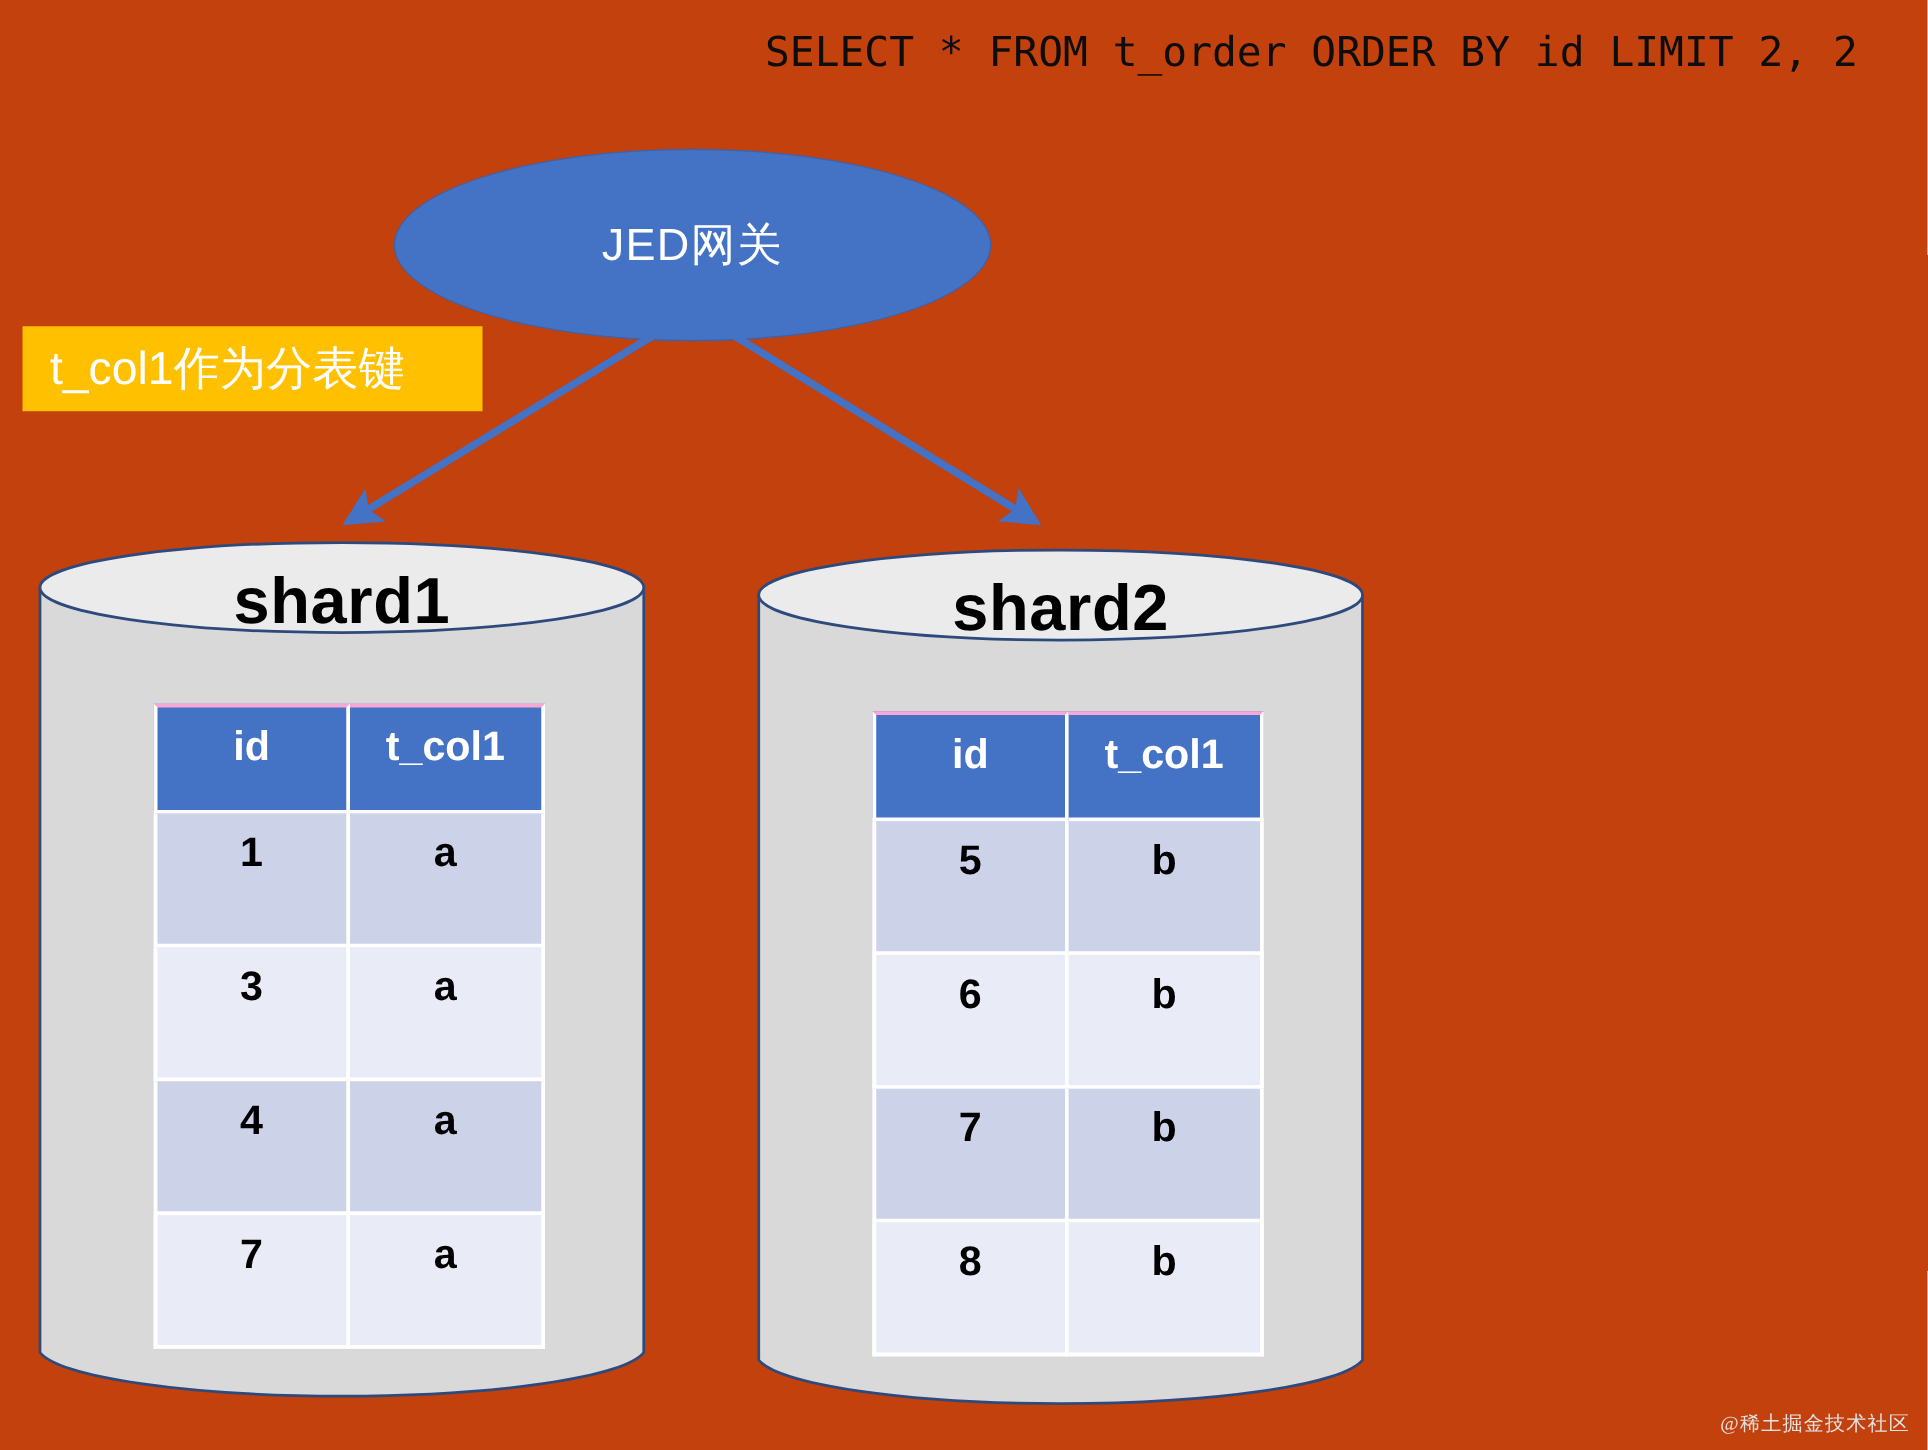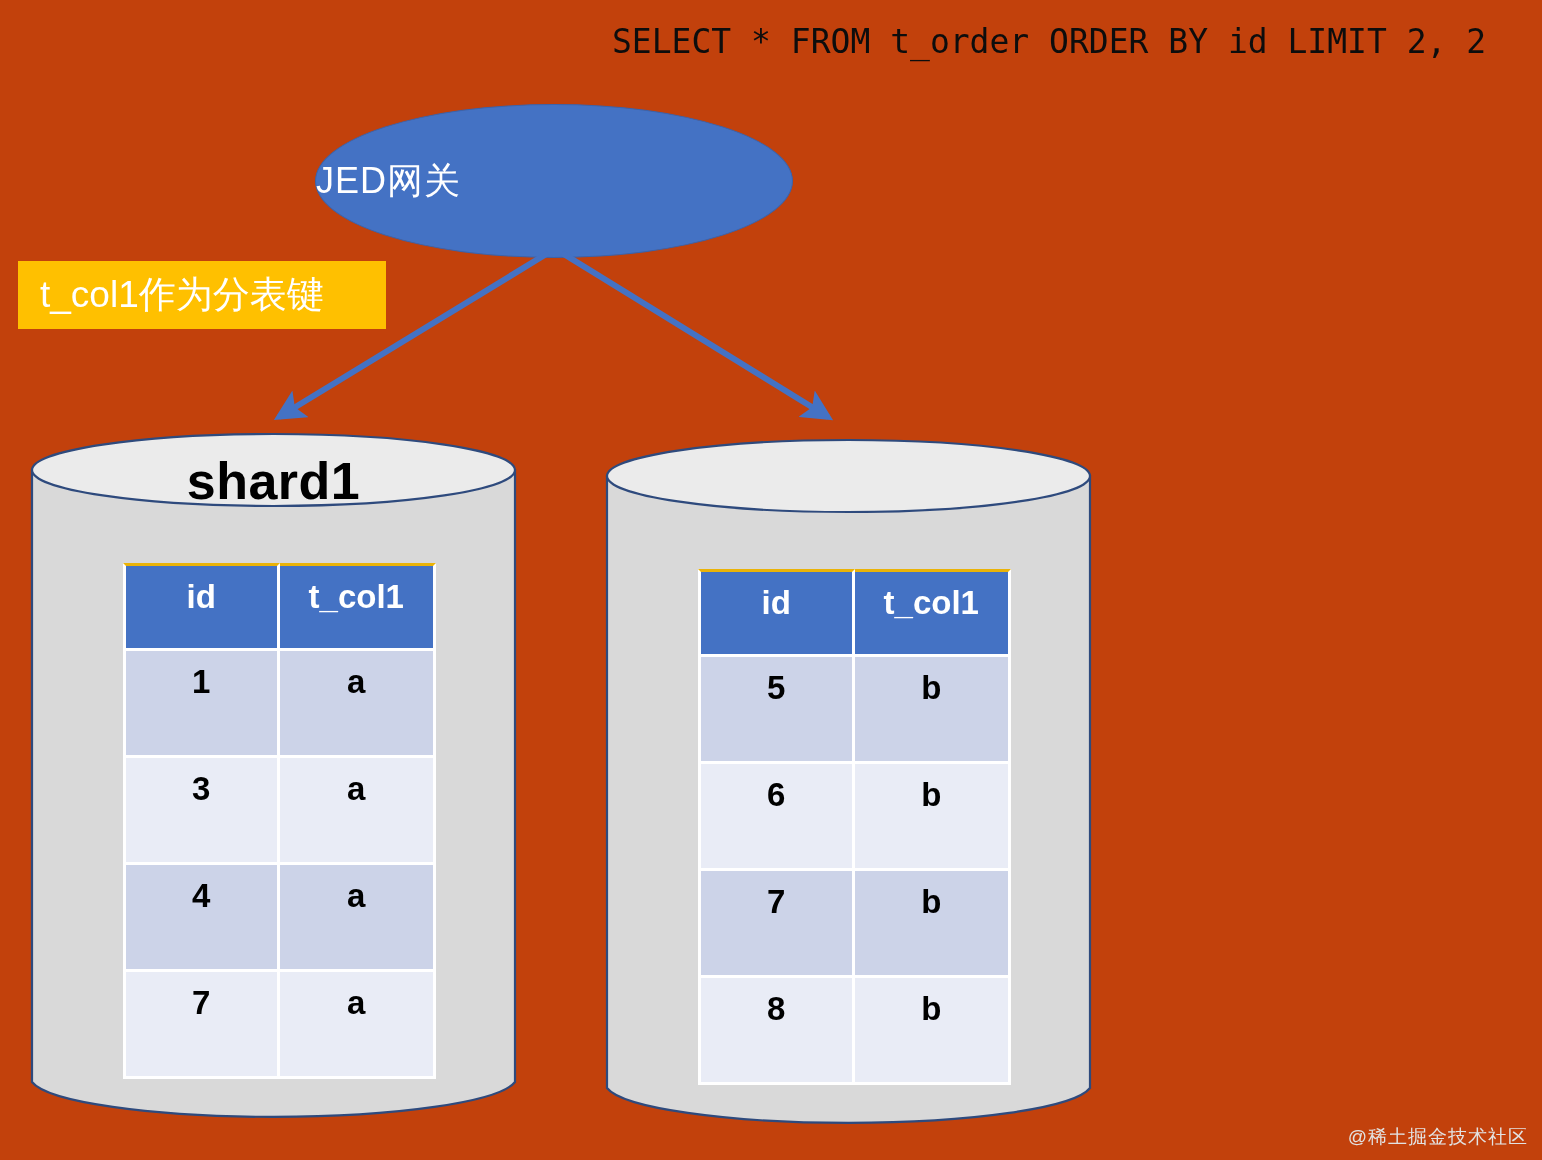--- a/index.html
+++ b/index.html
@@ -29,30 +29,30 @@
     line-height: 1.2;
     color: #0d0d0d;
     white-space: pre;
     letter-spacing: 0px;
   }
 
   
   .gateway {
     position: absolute;
     left: 315px;
-    top: 104px;
+    top: 119px;
     width: 478px;
     height: 154px;
     border-radius: 50%;
     background: #4472c4;
     border: 1.5px solid #3b63ab;
     box-sizing: border-box;
     display: flex;
     align-items: center;
-    justify-content: flex-start;
+    justify-content: center;
   }
   .gateway-label {
     color: #ffffff;
     font-size: 36px;
     font-weight: 400;
     letter-spacing: 1px;
   }
 
   
   .shard-key-box {
@@ -138,31 +138,32 @@
     background: #ccd3e8;
   }
   .shard-table tr.band-light td {
     background: #e9ecf6;
   }
   .shard-table th:first-child,
   .shard-table td:first-child {
     border-left: 3px solid #ffffff;
   }
   .shard-table tr:first-child th {
-    border-top: 3px solid #eab308;
+    border-top: 3px solid #f9a8d4;
   }
 
   
   .watermark {
     position: absolute;
     right: 14px;
     bottom: 10px;
-    font-size: 19px;
+    font-size: 16px;
     color: #e2e2e2;
     letter-spacing: 1px;
+    font-family: Liberation Serif, serif;
   }
 </style>
 </head>
 <body>
 
 <div id="canvas">
 
   <div class="sql-query">SELECT * FROM t_order ORDER BY id LIMIT 2, 2</div>
 
   <div class="gateway">
@@ -214,20 +215,21 @@
       </tr>
     </tbody>
       </table>
   </div>
 
   <div class="cylinder" style="left:605px; top:438px; width:487px; height:690px;">
     <svg class="cyl-svg" width="487" height="690" viewBox="0 0 487 690">
       <path d="M2,38 L2,650 A243.5,40 0 0 0 485,650 L485,38 Z" fill="#d9d9d9" stroke="#2e4a7d" stroke-width="2.2"></path>
       <ellipse cx="243.5" cy="38" rx="241.5" ry="36" fill="#ebebeb" stroke="#2e4a7d" stroke-width="2.2"></ellipse>
     </svg>
+    <div class="cyl-title" style="top:19px;">shard2</div>
 
     <table class="shard-table" style="left:93px; top:131px; width:313px;">
       <tbody>
           <tr>
         <th>id</th>
         <th>t_col1</th>
       </tr>
       <tr class="band-dark">
         <td>5</td>
         <td>b</td>

